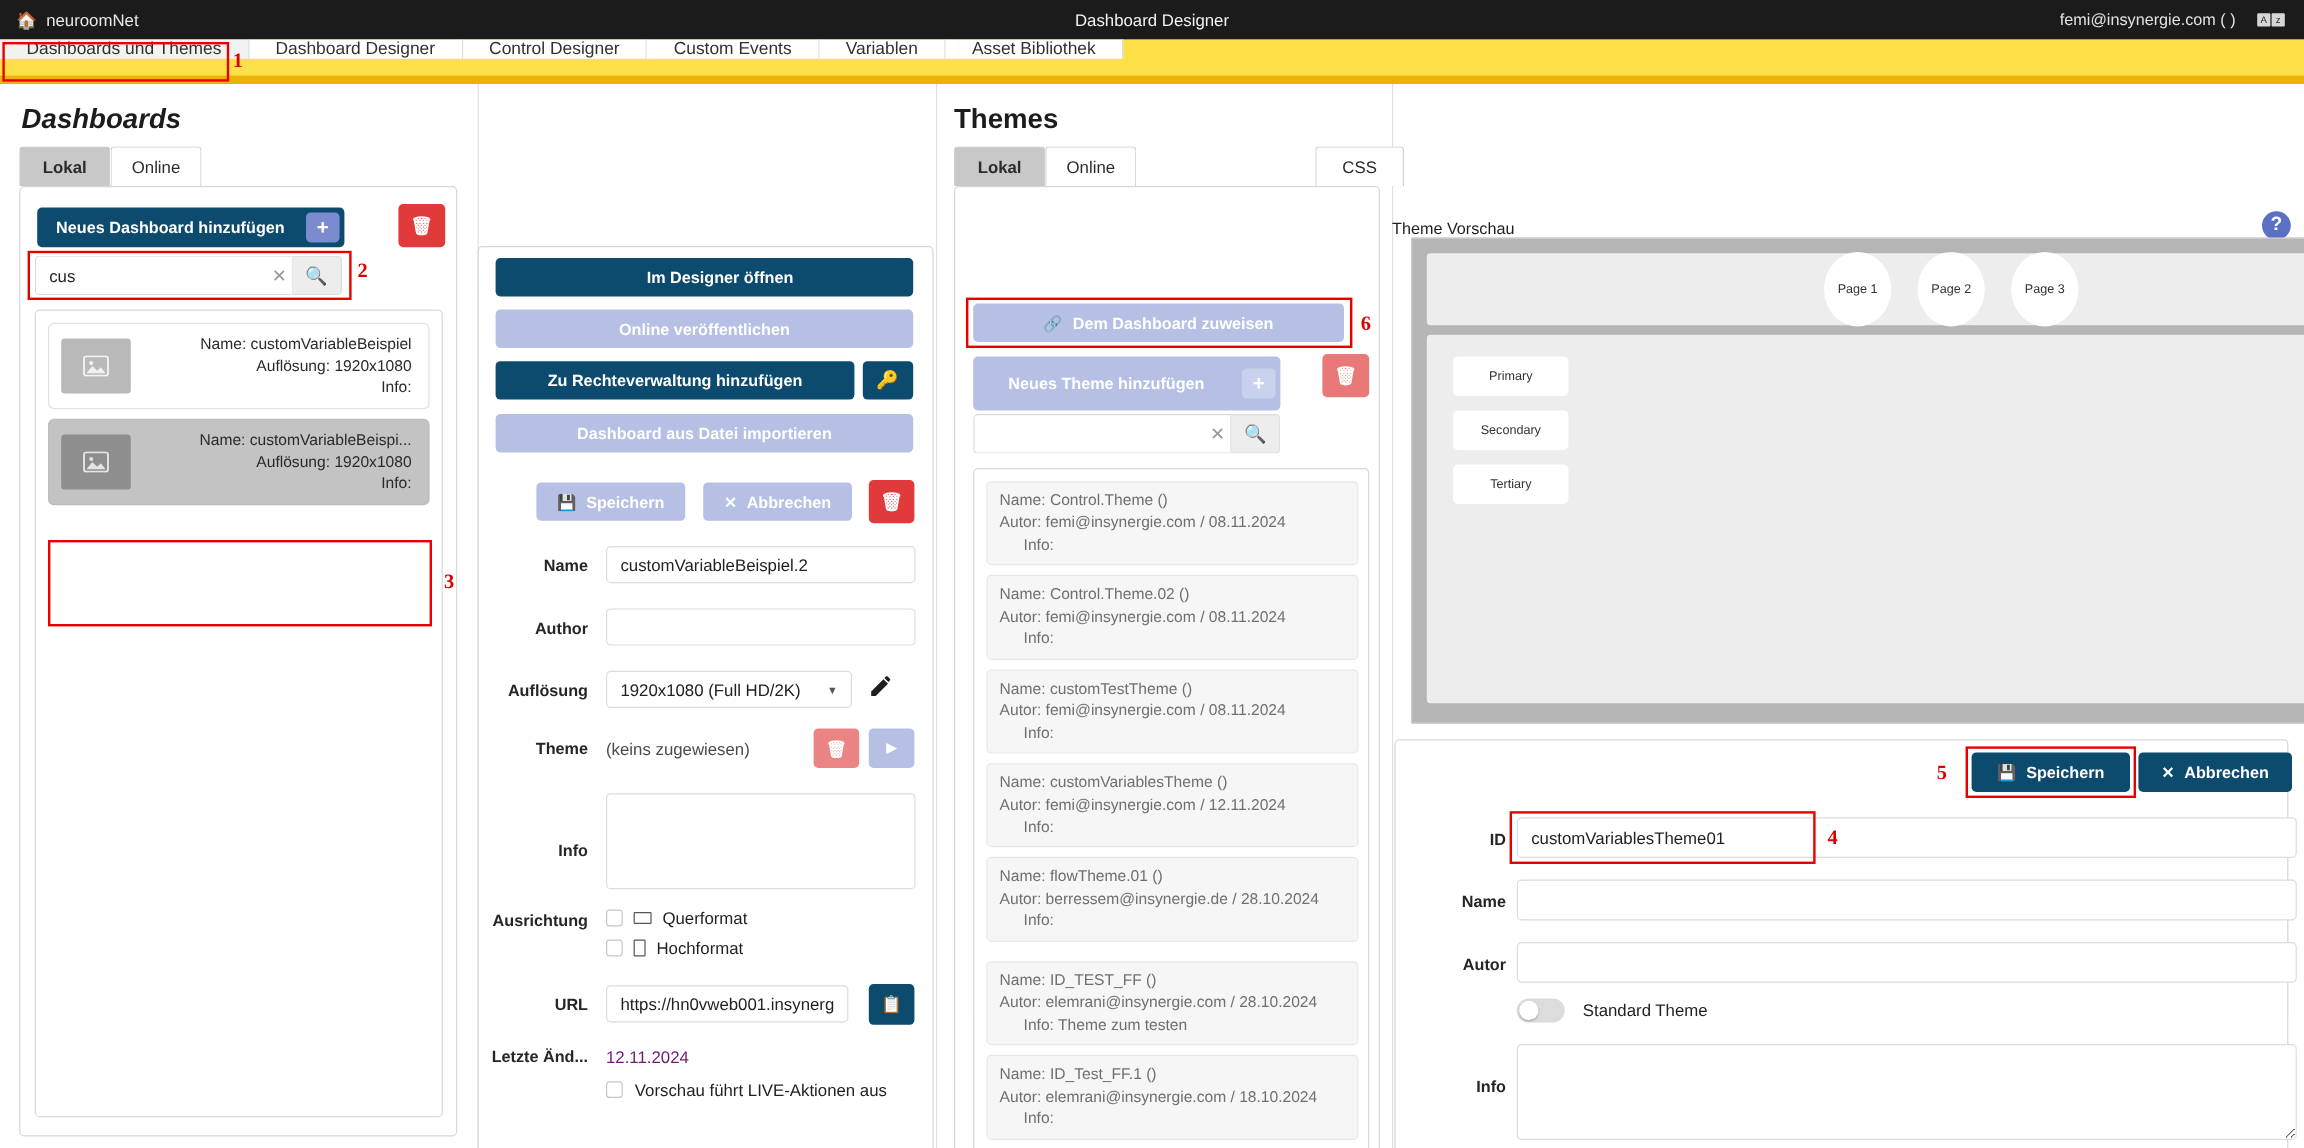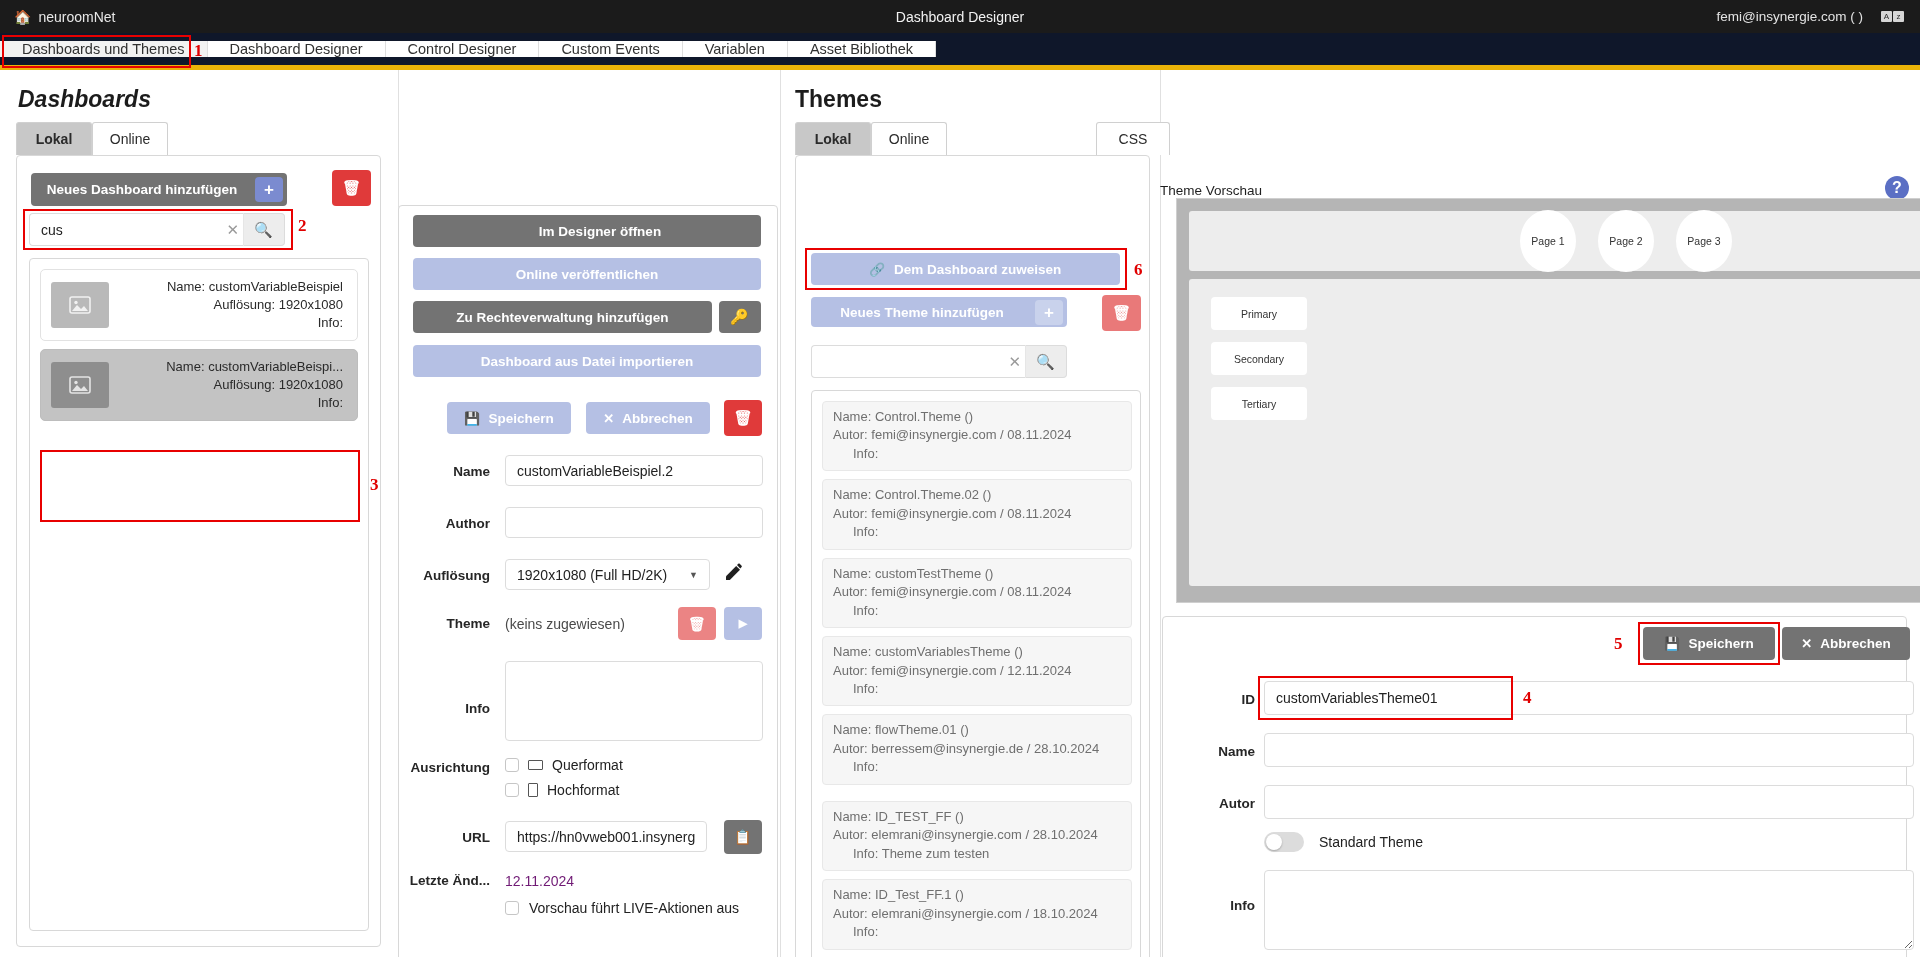--- a/index.html
+++ b/index.html
@@ -27,22 +27,22 @@
   .lang-ico {
     display:inline-flex; gap:1px;
   }
   .lang-ico i {
     font-style: normal; font-size: 8px; background:#d6d6d6; color:#2a2a2a;
     width:11px; height:11px; display:flex; align-items:center; justify-content:center;
     border-radius:1px;
   }
   
   .maintabs {
-    height: 37px; background:#0f172a; border-bottom:5px solid #eab308;
-    display:flex; align-items:center; position:relative;
+    height: 37px; background:#fde047; border-bottom:7px solid #eab308;
+    display:flex; align-items:flex-start; position:relative;
   }
   .maintab {
     display:flex; align-items:center; padding:0 22px; font-size:14.5px; color:#313131;
     border-right:1px solid #dedede; cursor:pointer; background:#fff;
   }
   .maintab.active { background:#f2f2f2; }
   .marker {
     position:absolute; color:#e00000; font-size:17px; font-weight:700; font-family:"Liberation Serif", serif;
   }
   .hl { position:absolute; border:2px solid #e80000; pointer-events:none; }
@@ -60,21 +60,21 @@
   }
   .tabitem.active { background:#c8c8c8; font-weight:600; }
   .panelbox { border:1px solid #d8d8d8; border-radius:4px; background:#fff; }
 
   
   .btn {
     border:none; border-radius:4px; color:#fff; font-size:13.5px; font-weight:700;
     display:flex; align-items:center; justify-content:center; gap:8px; cursor:pointer;
     font-family:"Liberation Sans", sans-serif;
   }
-  .btn-primary { background:#737373; }
+  .btn-primary { background:#0c4a6e; }
   .btn-light   { background:#b5c0e4; }
   .btn-danger  { background:#e03a3a; }
 
   
   .inp {
     border:1px solid #dcdcdc; border-radius:4px; background:#fff; font-size:14px;
     color:#222; padding:0 11px; font-family:"Liberation Sans", sans-serif; outline:none;
   }
   .lbl { font-size:13.5px; font-weight:700; color:#262626; text-align:right; }
 
@@ -347,21 +347,21 @@
 
   <div class="panelbox" style="position:absolute; left:795px; top:85px; width:355px; height:856px;"></div>
 
   <button class="btn btn-light" style="position:absolute; left:811px; top:183px; width:309px; height:32px;">
     <span style="font-size:13px;">🔗</span>
     <span>Dem Dashboard zuweisen</span>
   </button>
   <div class="hl" style="left:805px; top:178px; width:322px; height:42px;"></div>
   <div class="marker" style="left:1134px; top:190px;">6</div>
 
-  <button class="btn btn-light" style="position:absolute; left:811px; top:227px; width:256px; height:30px; padding-right:4px;">
+  <button class="btn btn-light" style="position:absolute; left:811px; top:227px; width:256px; height:45px; padding-right:4px;">
     <span style="flex:1">Neues Theme hinzufügen</span>
     <span style="width:28px;height:25px;background:#c9d2ec;border-radius:4px;display:flex;align-items:center;justify-content:center;font-size:17px;line-height:1;">+</span>
   </button>
   <button class="btn btn-danger" style="position:absolute; left:1102px; top:225px; width:39px; height:36px; opacity:.68;">
     <span style="font-size:15px;">🗑</span>
   </button>
 
   <div style="position:absolute; left:811px; top:275px; width:256px; height:33px; display:flex;">
     <input class="inp" style="flex: 1 1 0%; height: 33px; border-radius: 4px 0px 0px 4px; border-right: none;" value="">
     <span style="position:absolute; right:46px; top:8px; color:#9a9a9a; font-size:15px; cursor:pointer;">✕</span>

